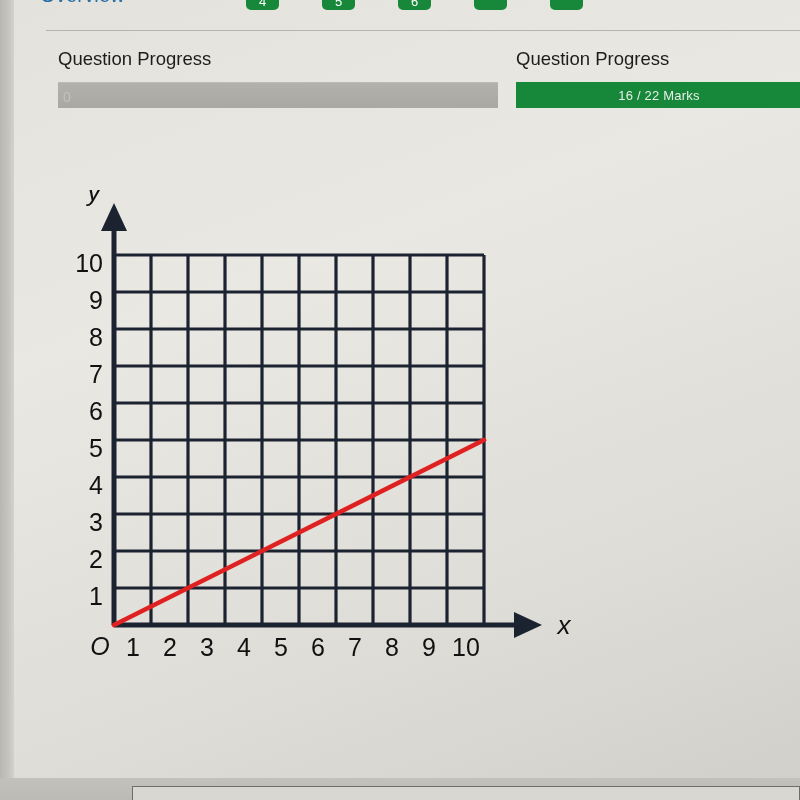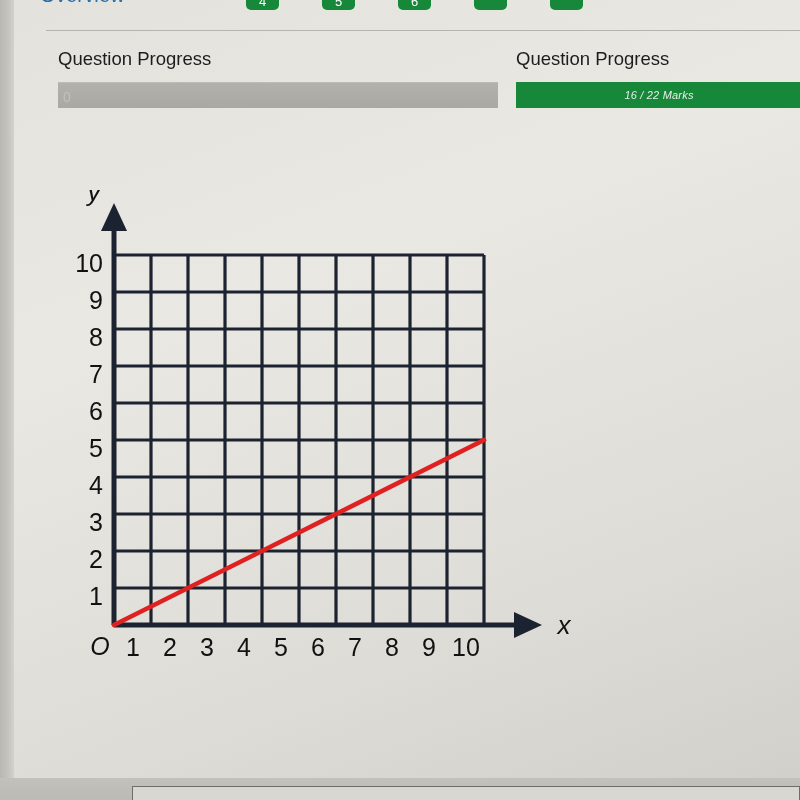--- a/index.html
+++ b/index.html
@@ -109,24 +109,23 @@
   }
   .h-bar {
     left: 502px; width: 302px;
     background: #17873a;
     display: flex;
     align-items: center;
     justify-content: center;
   }
   .h-bar-text {
     color: #e9eee9;
-    font-size: 11px;
+    font-size: 13px;
     letter-spacing: .2px;
     transform: translateX(-8px);
-    font-style: italic;
   }
 
   
   .question {
     position: absolute;
     left: 52px; top: 138px;
     font-size: 24px;
     color: #161616;
     letter-spacing: .1px;
   }

